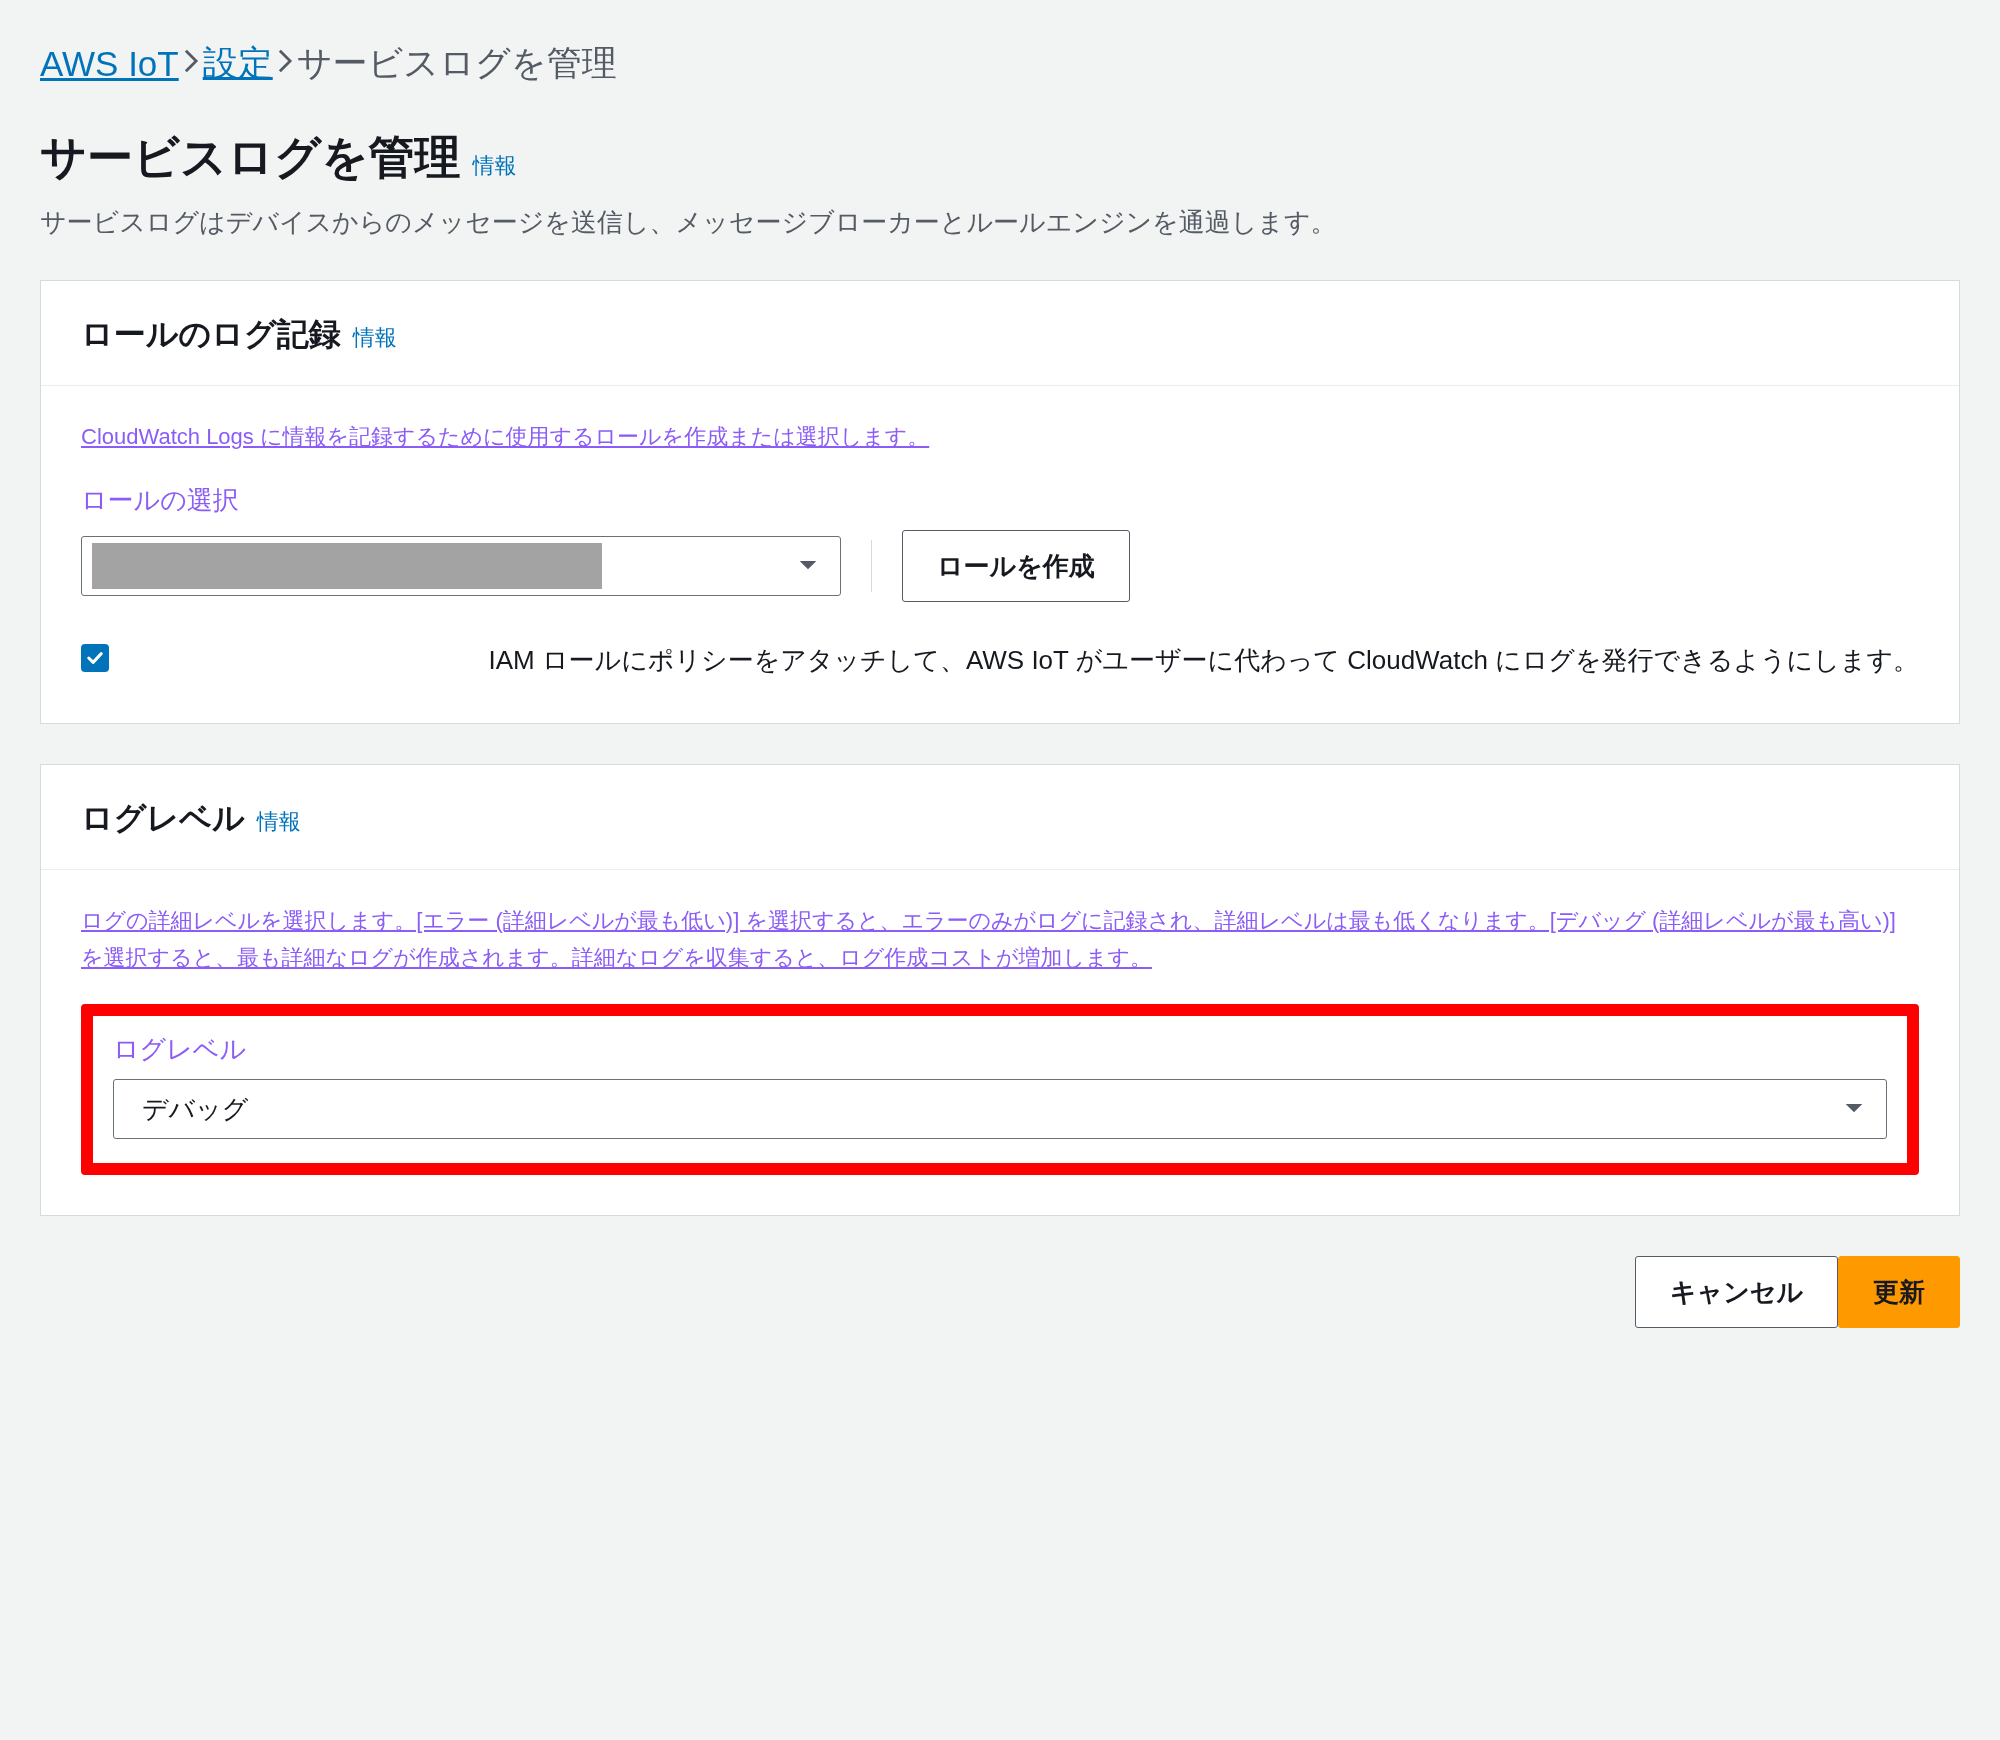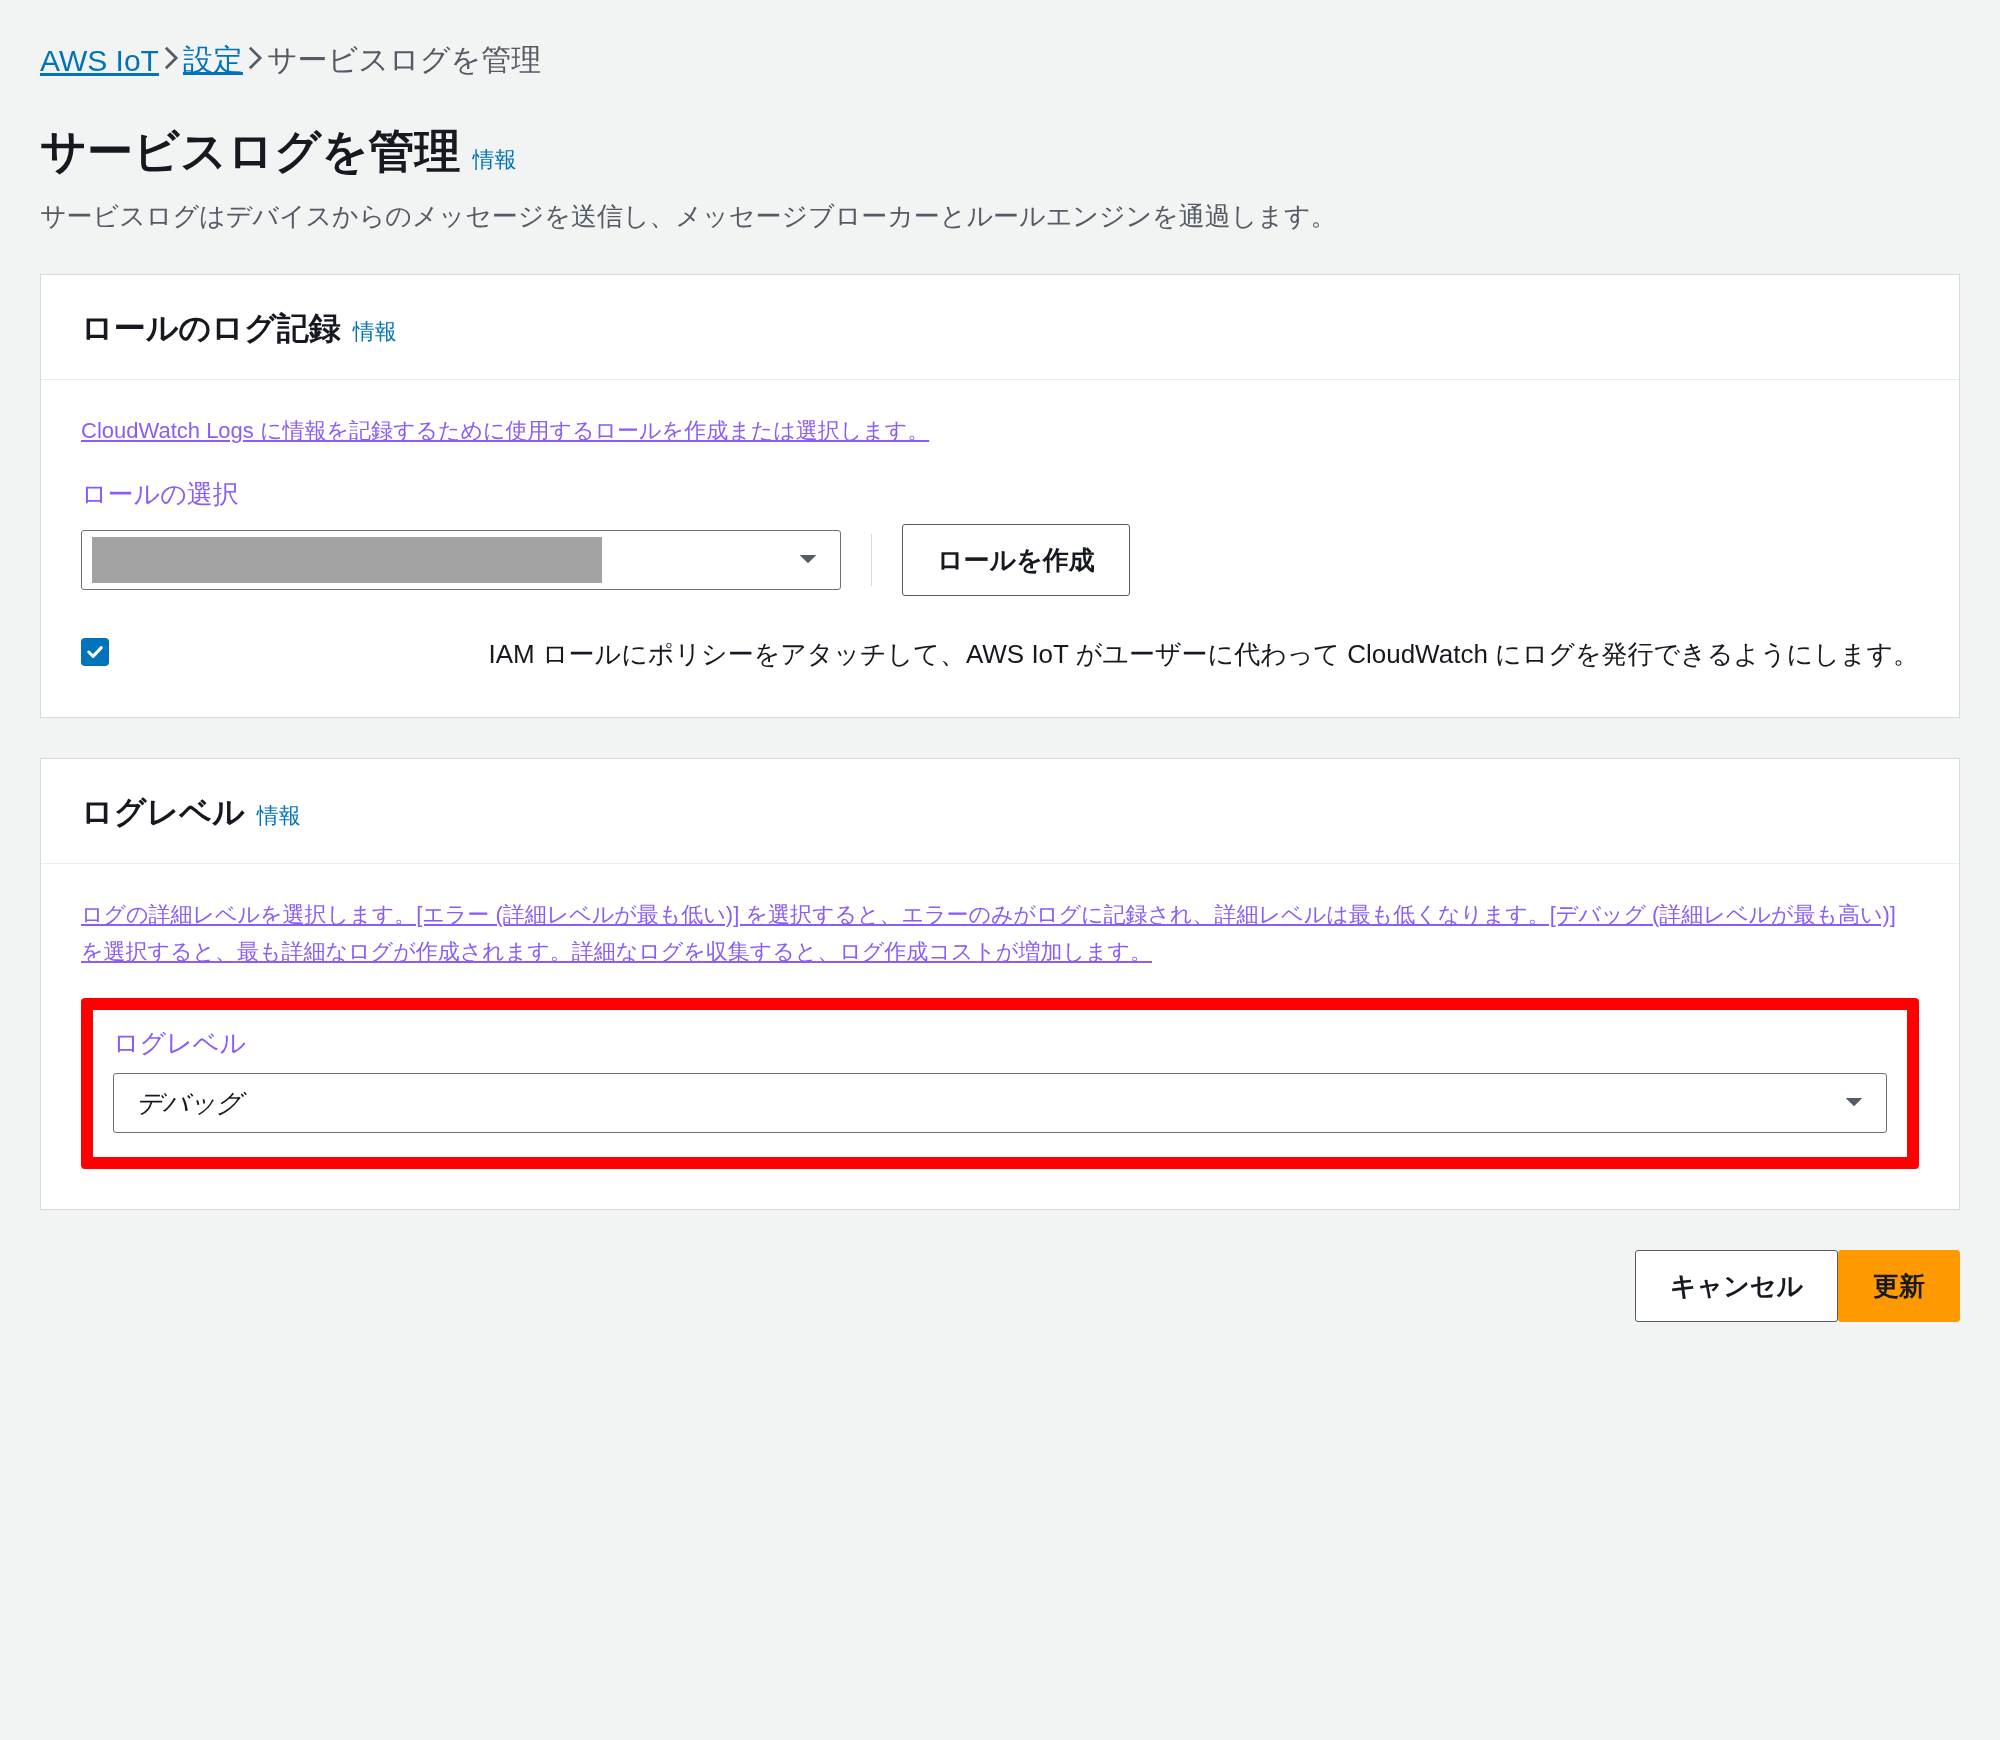--- a/index.html
+++ b/index.html
@@ -13,21 +13,21 @@
     color: #16191f;
     font-size: 24px;
     width: 2000px;
     padding: 40px;
   }
   .breadcrumb {
     display: flex;
     align-items: center;
     gap: 4px;
     margin-bottom: 40px;
-    font-size: 30px;
+    font-size: 35px;
   }
   .breadcrumb a {
     color: #0073bb;
     text-decoration: underline;
   }
   .breadcrumb .chevron {
     color: #545b64;
     font-size: 28px;
   }
   .breadcrumb .current {
@@ -168,24 +168,23 @@
   }
   .loglevel-select {
     position: relative;
     width: 100%;
     height: 60px;
     border: 1px solid #687078;
     border-radius: 3px;
     background: #ffffff;
     display: flex;
     align-items: center;
-    padding: 0 22px;
-    font-size: 26px;
-    color: #16191f;
-    font-style: italic;
+    padding: 0 28px;
+    font-size: 26px;
+    color: #16191f;
   }
   .loglevel-select .caret {
     position: absolute;
     right: 22px;
     top: 50%;
     transform: translateY(-50%);
     color: #545b64;
   }
   .footer-actions {
     display: flex;

